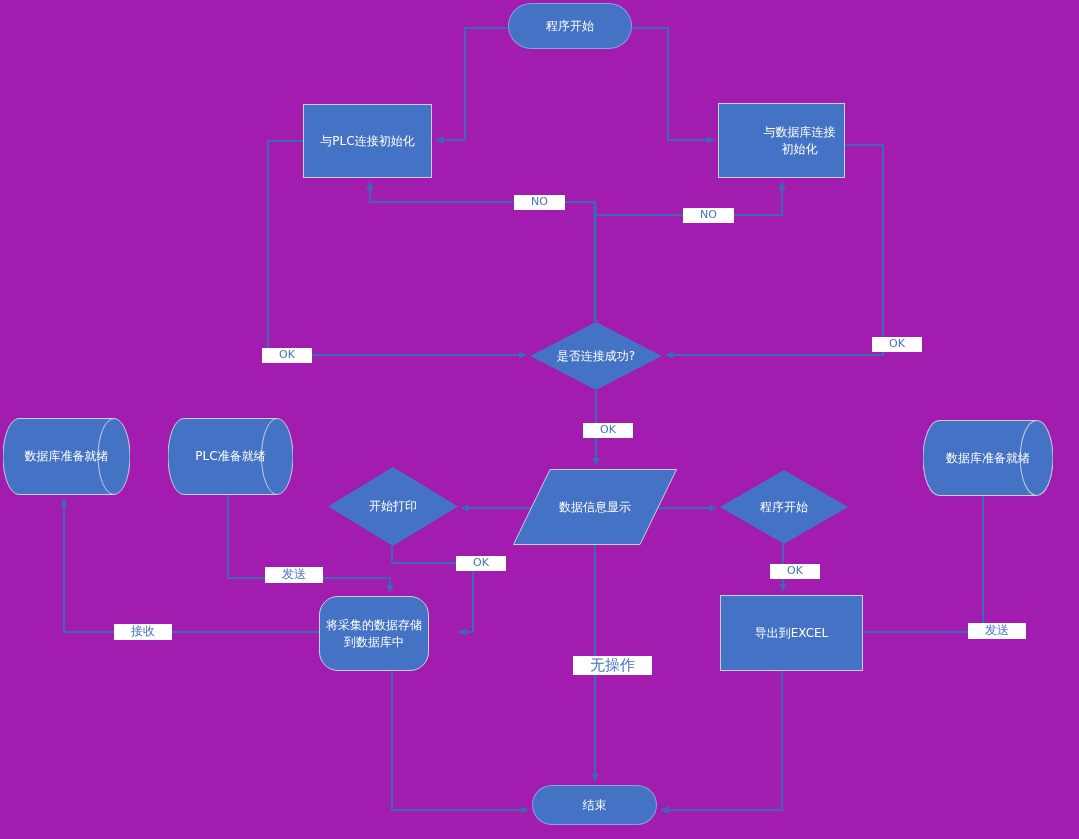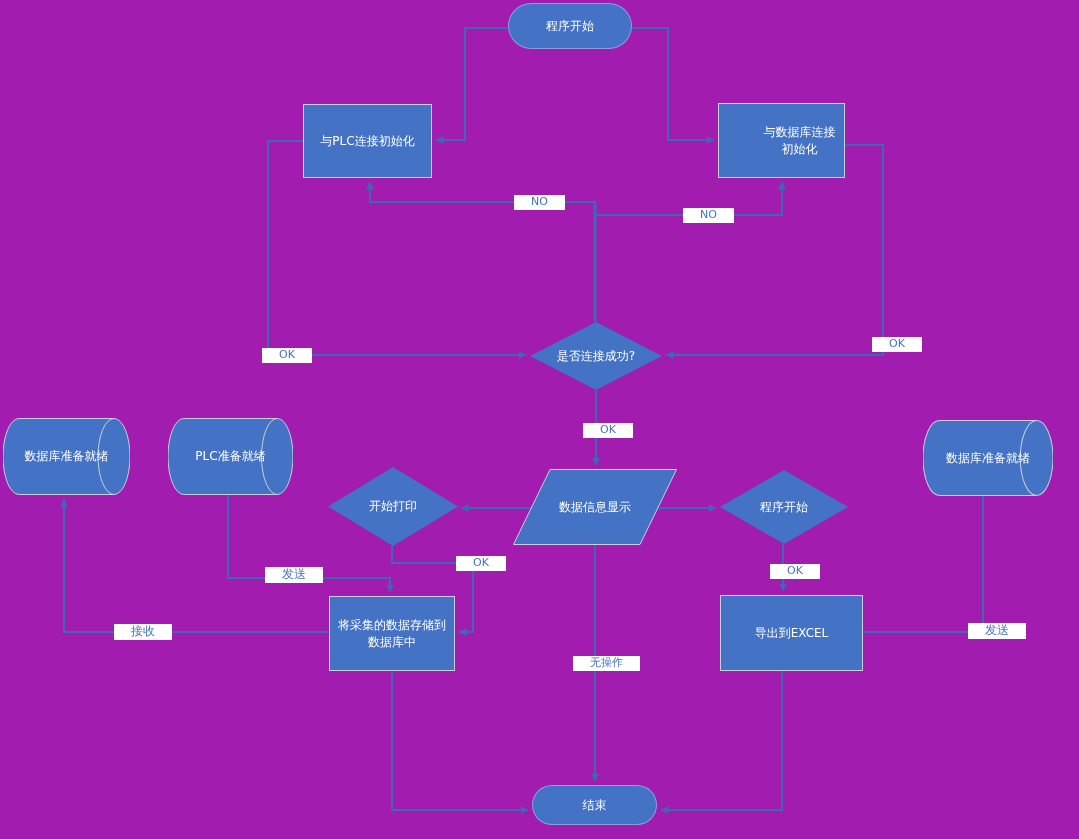--- a/index.html
+++ b/index.html
@@ -93,21 +93,21 @@
   </div>
 
   <div class="node" style="left:168px;top:418px;width:125px;height:77px;">
     <svg class="shape-svg" viewBox="0 0 127 77" preserveAspectRatio="none">
       <path d="M16,0.5 H111 A16,38 0 0 1 111,76.5 H16 A16,38 0 0 1 16,0.5 Z" fill="#4472C4" stroke="#c8cfdb" stroke-width="1"></path>
       <path d="M111,0.5 A16,38 0 0 0 111,76.5" fill="none" stroke="#c8cfdb" stroke-width="1"></path>
     </svg>
     <span class="label">PLC准备就绪</span>
   </div>
 
-  <div class="node fillbox" style="left:329px;top:596px;width:126px;height:75px;">
+  <div class="node fillbox" style="left:319px;top:596px;width:110px;height:75px;border-radius:19px;">
     <span class="label">将采集的数据存储到数据库中</span>
   </div>
 
   <div class="node fillbox" style="left:720px;top:595px;width:143px;height:76px;">
     <span class="label">导出到EXCEL</span>
   </div>
 
   <div class="node" style="left:923px;top:420px;width:130px;height:76px;">
     <svg class="shape-svg" viewBox="0 0 127 77" preserveAspectRatio="none">
       <path d="M16,0.5 H111 A16,38 0 0 1 111,76.5 H16 A16,38 0 0 1 16,0.5 Z" fill="#4472C4" stroke="#c8cfdb" stroke-width="1"></path>
@@ -123,15 +123,15 @@
   <div class="edge-label" style="left:514px;top:195px;">NO</div>
   <div class="edge-label" style="left:683px;top:208px;">NO</div>
   <div class="edge-label" style="left:262px;top:348px;">OK</div>
   <div class="edge-label" style="left:872px;top:337px;">OK</div>
   <div class="edge-label" style="left:583px;top:423px;">OK</div>
   <div class="edge-label" style="left:456px;top:556px;">OK</div>
   <div class="edge-label" style="left:770px;top:564px;">OK</div>
   <div class="edge-label" style="left:265px;top:567px;font-size:12px;">发送</div>
   <div class="edge-label" style="left:114px;top:624px;font-size:12px;">接收</div>
   <div class="edge-label" style="left:968px;top:623px;font-size:12px;">发送</div>
-  <div class="edge-label" style="left:573px;top:656px;font-size:11px;">无操作</div>
+  <div class="edge-label" style="left:573px;top:656px;font-size:15px;">无操作</div>
 
 </div>
 
 </body></html>

